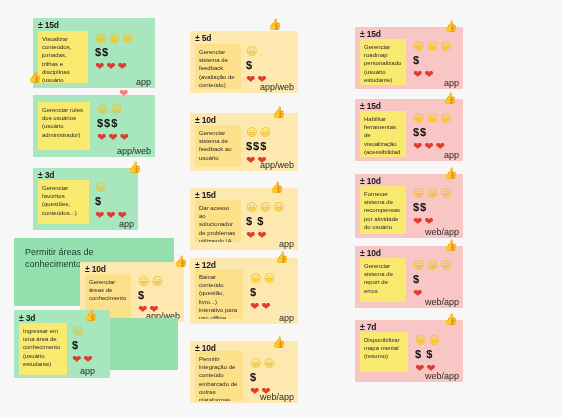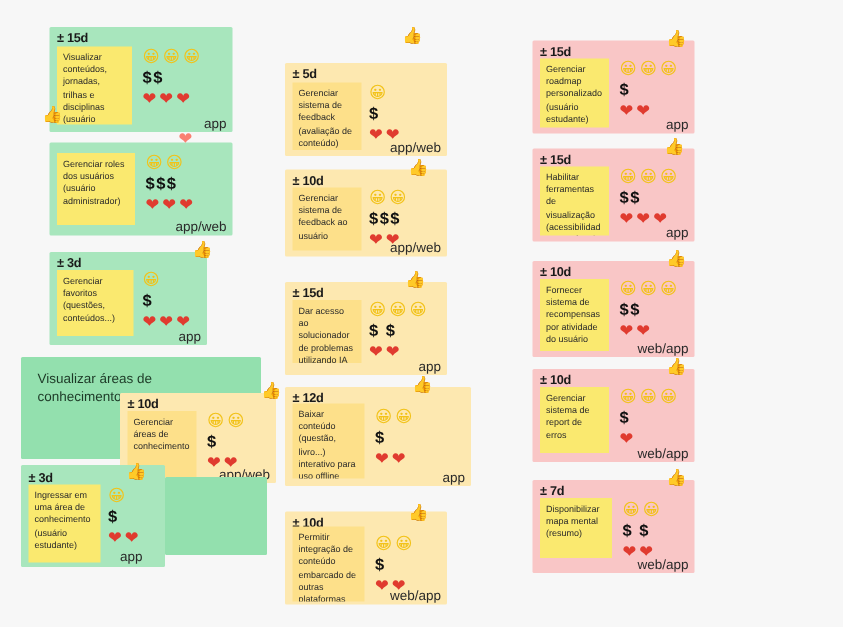--- a/index.html
+++ b/index.html
@@ -169,21 +169,21 @@
         <span class="glyph heart">❤</span>
         <span class="glyph heart">❤</span>
         <span class="glyph heart">❤</span>
       </div>
     </div>
     <div class="platform">app</div>
   </div>
   <div class="badge-thumb" style="left:128px;top:162px;">👍</div>
 
   <div class="group" style="left:14px;top:238px;width:160px;height:68px;"></div>
-  <div class="group-title" style="left:25px;top:246px;width:120px;">Visualizar áreas de
+  <div class="group-title" style="left:25px;top:246px;width:120px;">Permitir áreas de
 conhecimento</div>
 
   <div class="card cream" style="left:80px;top:262px;width:104px;height:60px;">
     <div class="est">± 10d</div>
     <div class="note cream-note" style="left:5px;top:12px;width:46px;height:44px;">Gerenciar áreas de conhecimento</div>
     <div class="icons" style="left:58px;top:13px;">
       <div class="icon-row">
         <span class="glyph face">😀</span>
         <span class="glyph face">😀</span>
       </div>
@@ -213,21 +213,21 @@
       </div>
       <div class="icon-row">
         <span class="glyph heart">❤</span>
         <span class="glyph heart">❤</span>
       </div>
     </div>
     <div class="platform" style="right:83px;bottom:2px;">app</div>
   </div>
   <div class="badge-thumb" style="left:84px;top:310px;">👍</div>
 
-  <div class="card cream" style="left:190px;top:42px;width:108px;height:62px;">
+  <div class="card cream" style="left:190px;top:31px;width:108px;height:62px;">
     <div class="est">± 5d</div>
     <div class="note cream-note" style="left:5px;top:13px;width:46px;height:45px;">Gerenciar sistema de feedback (avaliação de conteúdo)</div>
     <div class="icons" style="left:56px;top:14px;">
       <div class="icon-row">
         <span class="glyph face">😀</span>
       </div>
       <div class="icon-row">
         <span class="money">$</span>
       </div>
       <div class="icon-row">
@@ -273,21 +273,21 @@
       </div>
       <div class="icon-row">
         <span class="glyph heart">❤</span>
         <span class="glyph heart">❤</span>
       </div>
     </div>
     <div class="platform">app</div>
   </div>
   <div class="badge-thumb" style="left:270px;top:182px;">👍</div>
 
-  <div class="card cream" style="left:190px;top:258px;width:124px;height:66px;">
+  <div class="card cream" style="left:190px;top:258px;width:108px;height:66px;">
     <div class="est">± 12d</div>
     <div class="note cream-note" style="left:5px;top:11px;width:48px;height:50px;">Baixar conteúdo (questão, livro...) interativo para uso offline</div>
     <div class="icons" style="left:60px;top:14px;">
       <div class="icon-row">
         <span class="glyph face">😀</span>
         <span class="glyph face">😀</span>
       </div>
       <div class="icon-row">
         <span class="money">$</span>
       </div>

